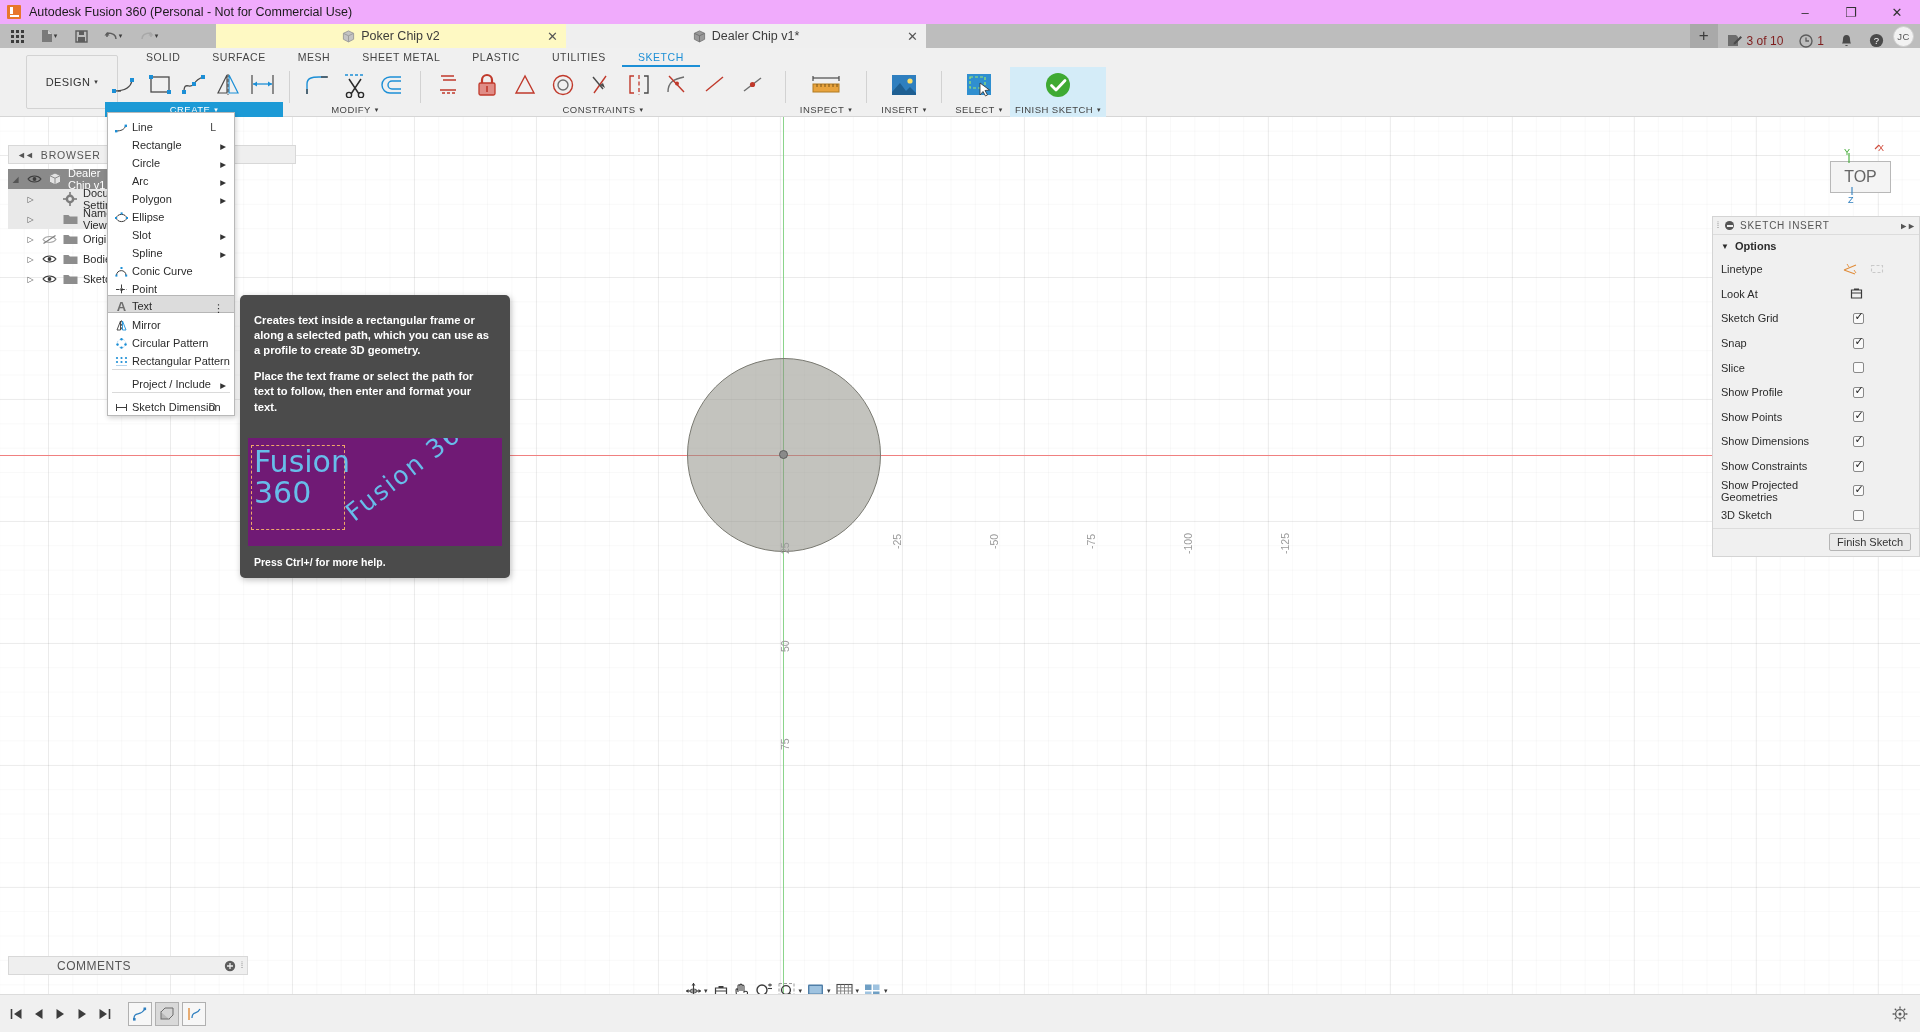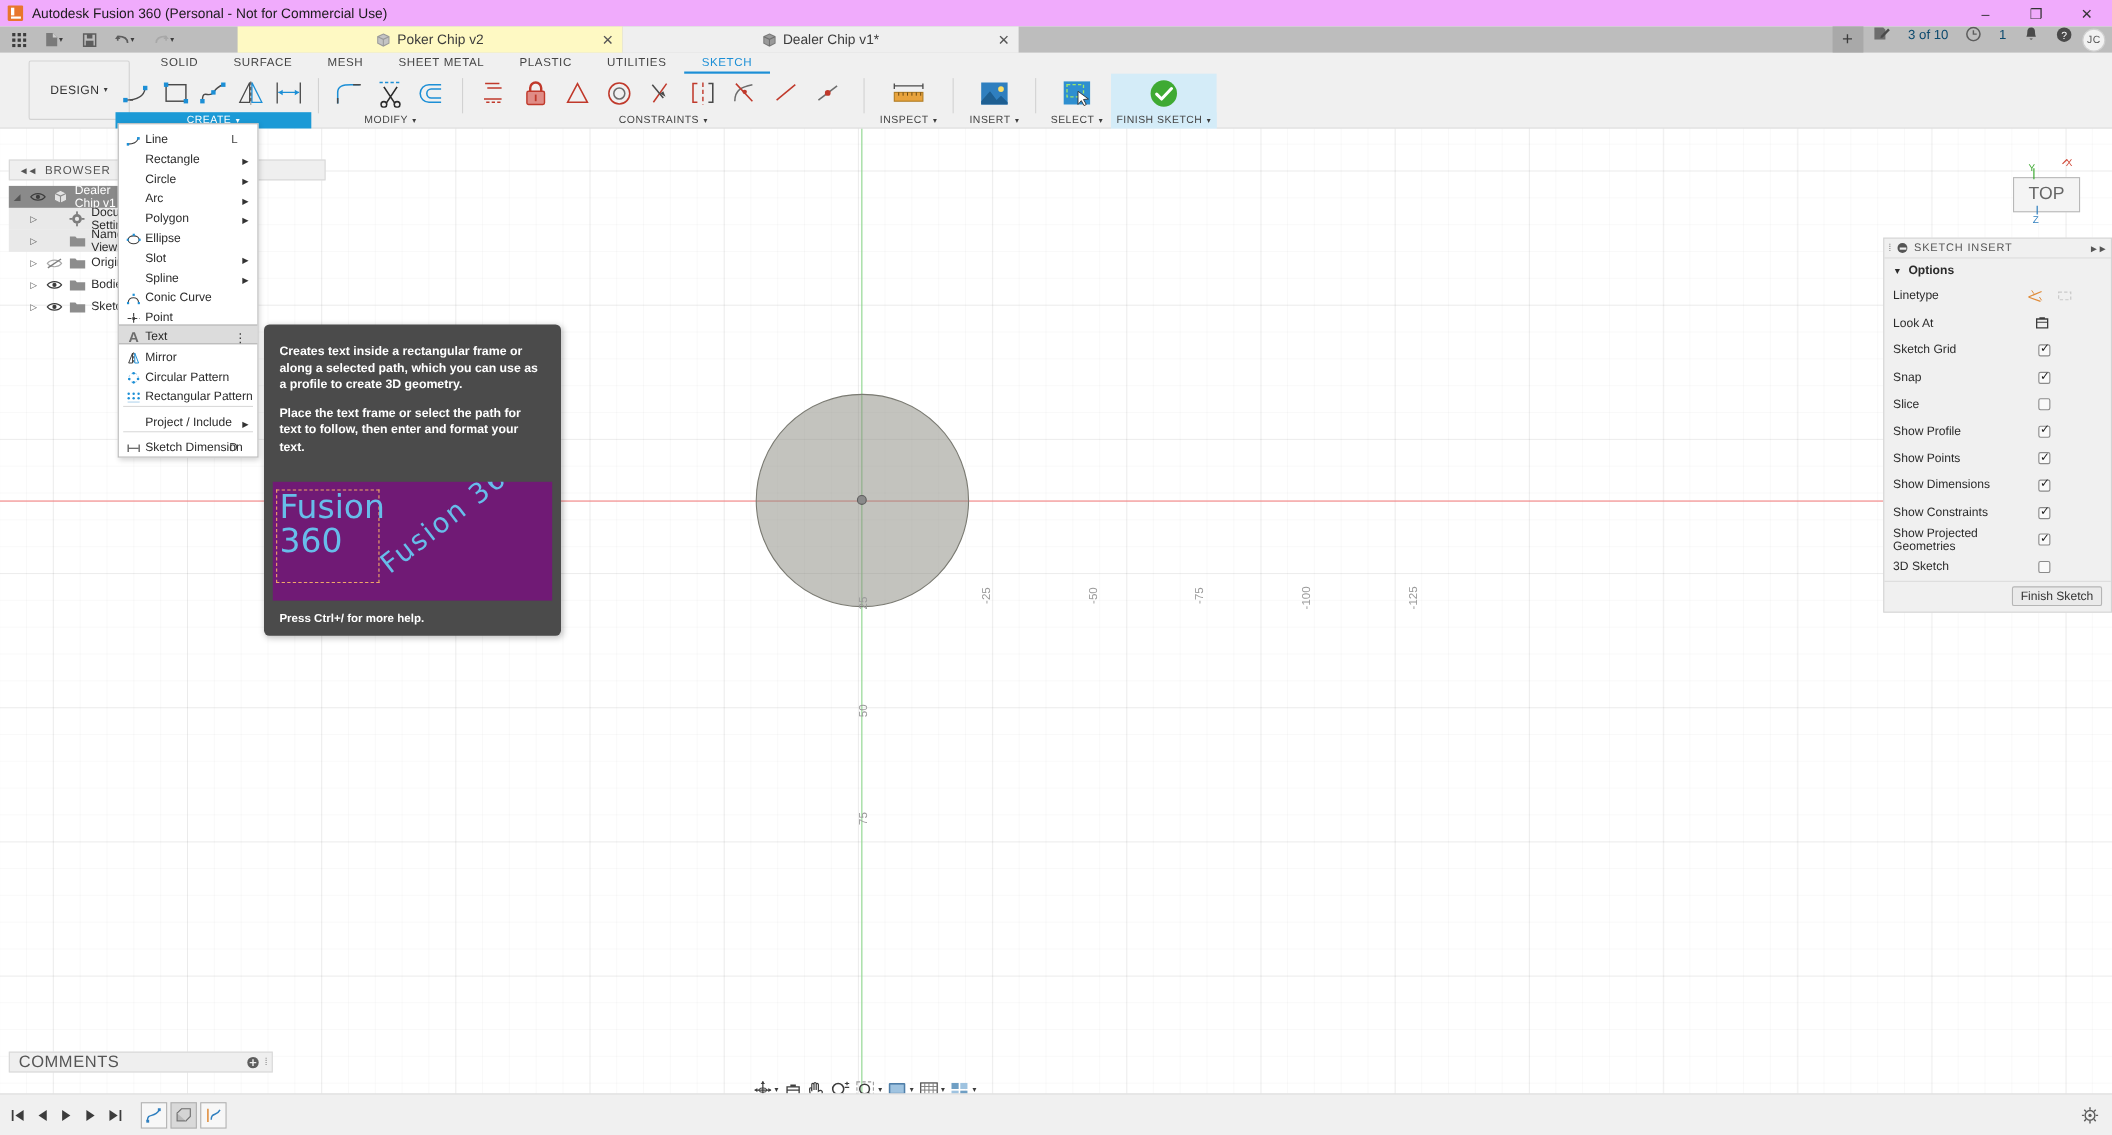--- a/index.html
+++ b/index.html
@@ -54,22 +54,22 @@
   .doc-tab .tabclose { position: absolute; right: 8px; font-size: 13px; color: #555; }
   .cube-ico { width: 13px; height: 13px; flex: none; }
   #tabbar-right {
     margin-left: auto; display: flex; align-items: center; gap: 2px; padding-right: 6px;
   }
   .tb-plus {
     width: 28px; height: 24px; background: #a9a9a9; color: #3c3c3c;
     display: flex; align-items: center; justify-content: center; font-size: 17px;
   }
   .tb-item {
-    display: flex; align-items: flex-start; gap: 16px; padding: 0 7px; height: 24px;
-    font-size: 12px; color: #0c4a6e;
+    display: flex; align-items: flex-end; gap: 4px; padding: 0 7px; height: 24px;
+    font-size: 12px; color: #7f1d1d;
   }
   .avatar {
     width: 21px; height: 21px; border-radius: 50%; background: #f2f2f2;
     border: 1px solid #cfcfcf; font-size: 9.5px; color: #555;
     display: flex; align-items: center; justify-content: center; letter-spacing: .5px;
   }
   
   #ribbon {
     height: 69px; background: #f0f0f0; border-bottom: 1px solid #d6d6d6;
     display: flex; position: relative;
@@ -251,21 +251,21 @@
   #finish-sketch-btn {
     border: 1px solid #b5b5b5; background: #eaeaea; font-size: 11px; color: #333;
     padding: 2px 7px; border-radius: 2px;
   }
   
   #comments {
     position: absolute; left: 8px; bottom: 57px; width: 240px; height: 19px;
     background: #efefef; border: 1px solid #d8d8d8; display: flex; align-items: center;
     padding-left: 8px; z-index: 40;
   }
-  #comments .cm-label { font-size: 15px; color: #555; letter-spacing: .5px; }
+  #comments .cm-label { font-size: 12px; color: #555; letter-spacing: .5px; margin-left: 40px; }
   #comments .cm-right { margin-left: auto; display: flex; align-items: center; gap: 5px; padding-right: 4px; }
   
   #navbar {
     position: absolute; left: 683px; bottom: 28px; height: 26px; display: flex;
     align-items: center; gap: 1px; z-index: 40;
   }
   .nav-btn {
     height: 24px; display: flex; align-items: center; gap: 1px; padding: 0 2px;
   }
   

